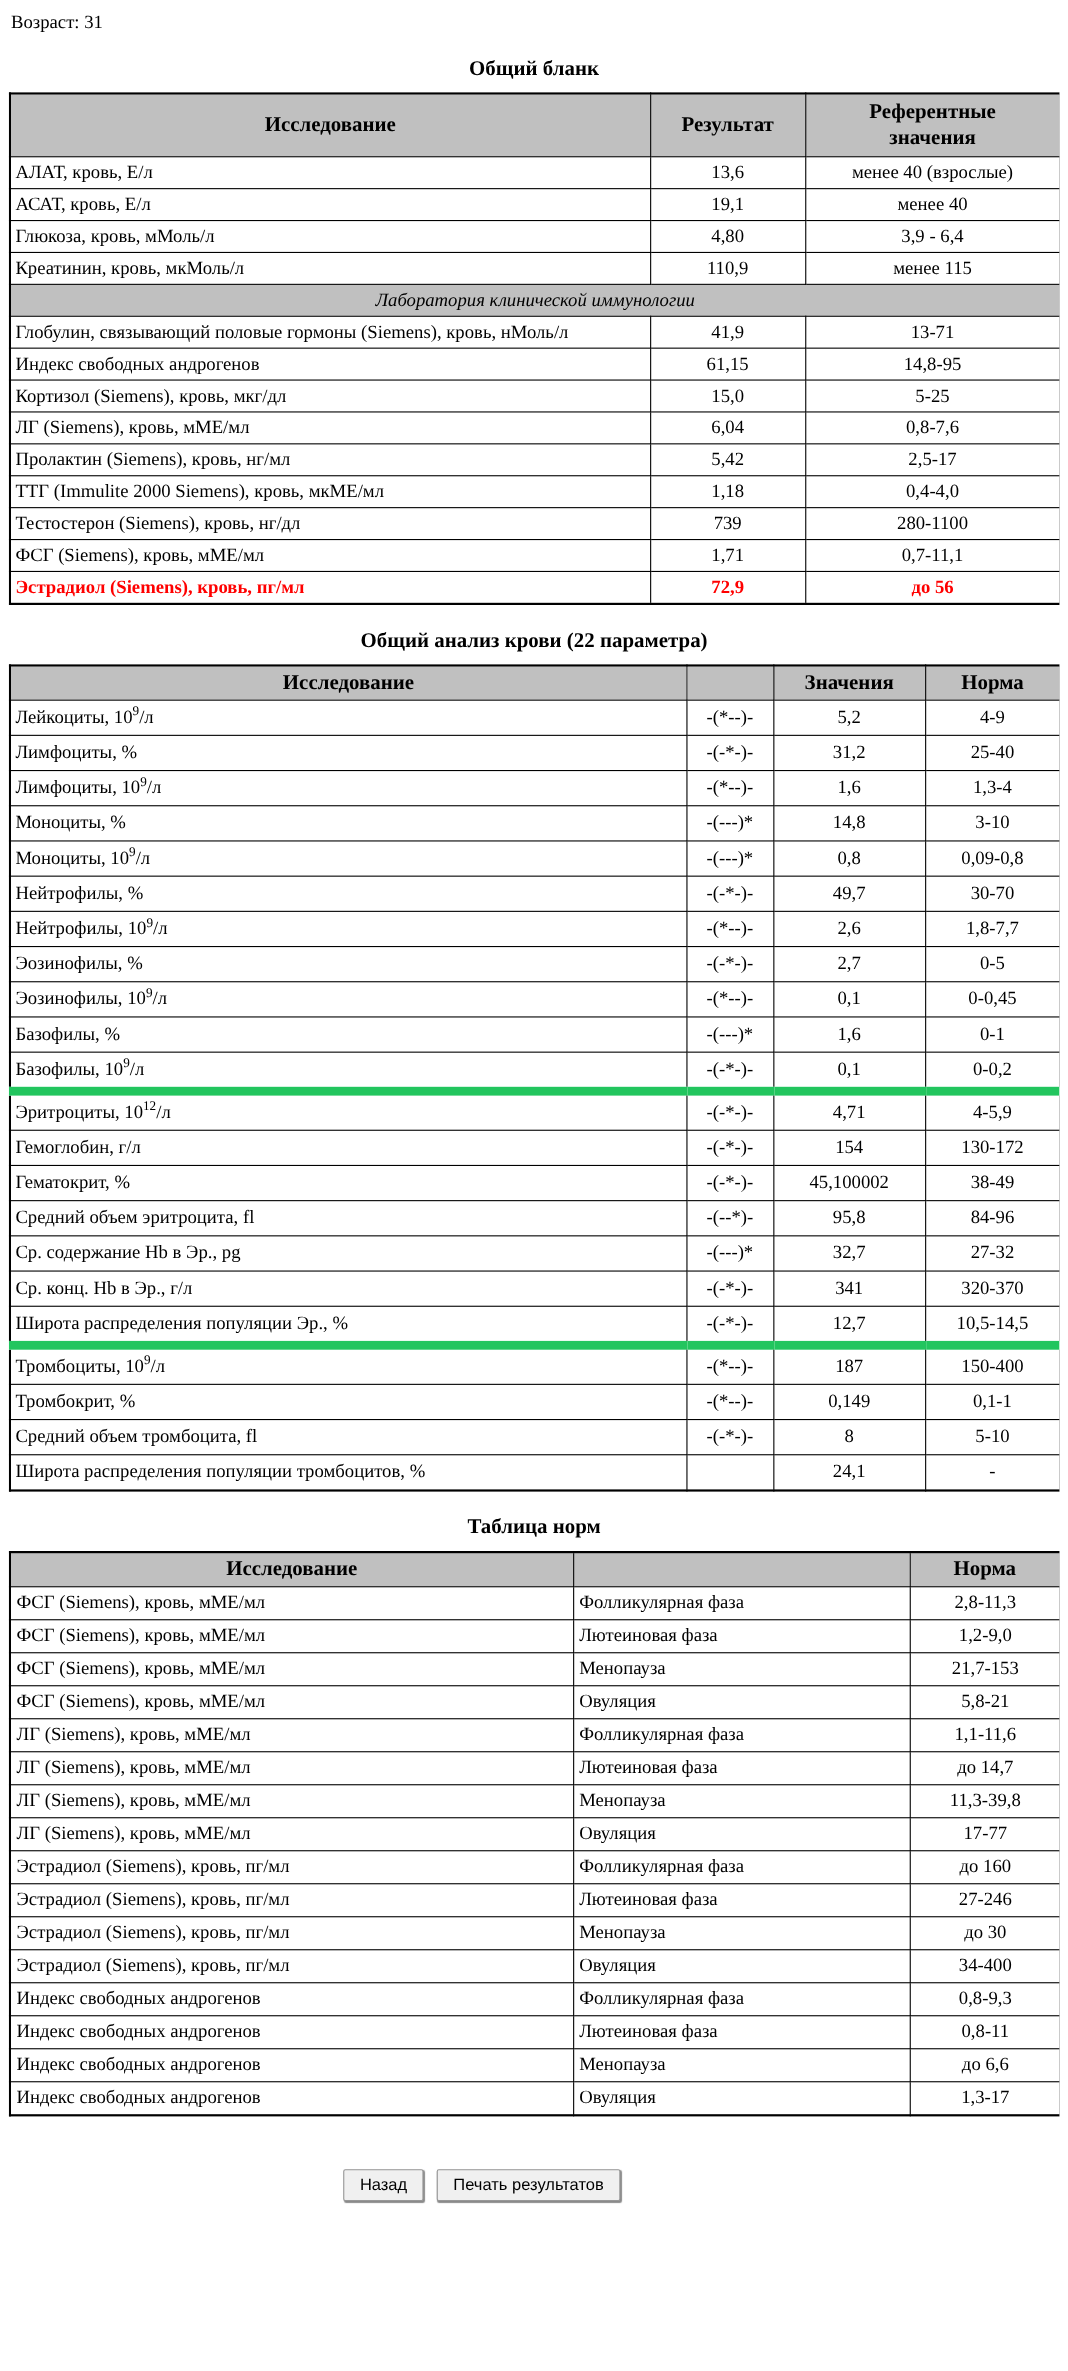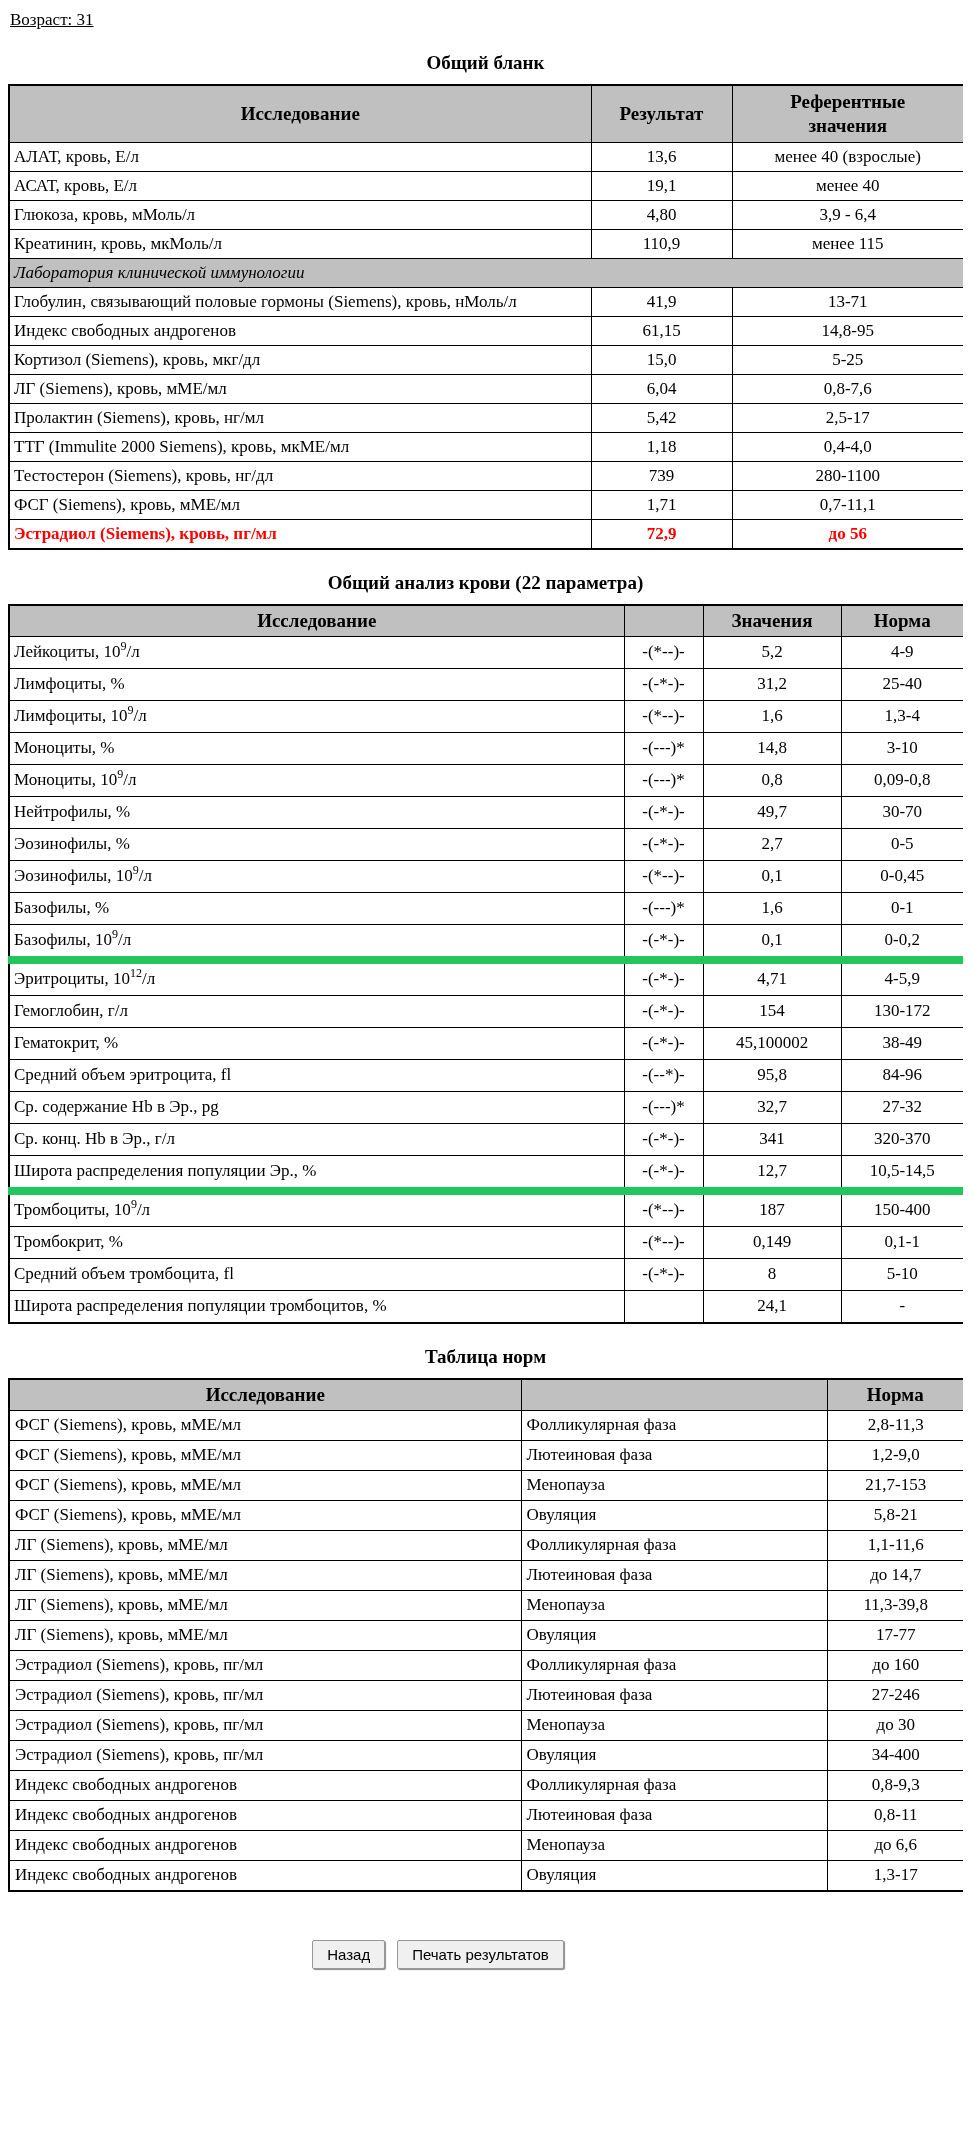--- a/index.html
+++ b/index.html
@@ -2,21 +2,21 @@
 <html><head>
 <meta charset="utf-8">
 <style>
   html, body { background:#fff; }
   body {
     margin: 8px;
     width: 955px;
     color: #000;
     font-family: "Liberation Serif", "DejaVu Serif", serif;
   }
-  .age { font-size: 17px; margin: 2px 0 14px 2px; text-decoration: underline; }
+  .age { font-size: 17px; margin: 2px 0 14px 2px; }
 
   h3.tbl-title {
     font-size: 19px;
     font-weight: bold;
     text-align: center;
     margin: 22px 0 10px 0;
   }
 
   table {
     border-collapse: collapse;
@@ -39,21 +39,21 @@
   .t1 td { line-height: 26px; padding: 1px 4px; }
   .t1 td.name { padding-right: 70px; }
   .t2 td { height: 31px; padding: 0 4px; }
   .t3 td { height: 29px; padding: 0 5px; }
   td.c { text-align: center; padding-right: 4px; }
   sup { font-size: 12px; line-height: 0; }
 
   tr.section td {
     background: #c0c0c0;
     font-style: italic;
-    text-align: left;
+    text-align: center;
     padding-right: 4px;
   }
   tr.alert td { color: #ff0000; font-weight: bold; }
   tr.group-end td { border-bottom: 8px solid #22c55e; }
 
   .btn-row {
     margin-top: 48px;
     margin-bottom: 108px;
     text-align: center;
     padding-right: 95px;
@@ -211,20 +211,26 @@
         <td class="c">0,8</td>
         <td class="c">0,09-0,8</td>
       </tr>
       <tr>
         <td class="name">Нейтрофилы, %</td>
         <td class="c">-(-*-)-</td>
         <td class="c">49,7</td>
         <td class="c">30-70</td>
       </tr>
       <tr>
+        <td class="name">Нейтрофилы, 10<sup>9</sup>/л</td>
+        <td class="c">-(*--)-</td>
+        <td class="c">2,6</td>
+        <td class="c">1,8-7,7</td>
+      </tr>
+      <tr>
         <td class="name">Эозинофилы, %</td>
         <td class="c">-(-*-)-</td>
         <td class="c">2,7</td>
         <td class="c">0-5</td>
       </tr>
       <tr>
         <td class="name">Эозинофилы, 10<sup>9</sup>/л</td>
         <td class="c">-(*--)-</td>
         <td class="c">0,1</td>
         <td class="c">0-0,45</td>

